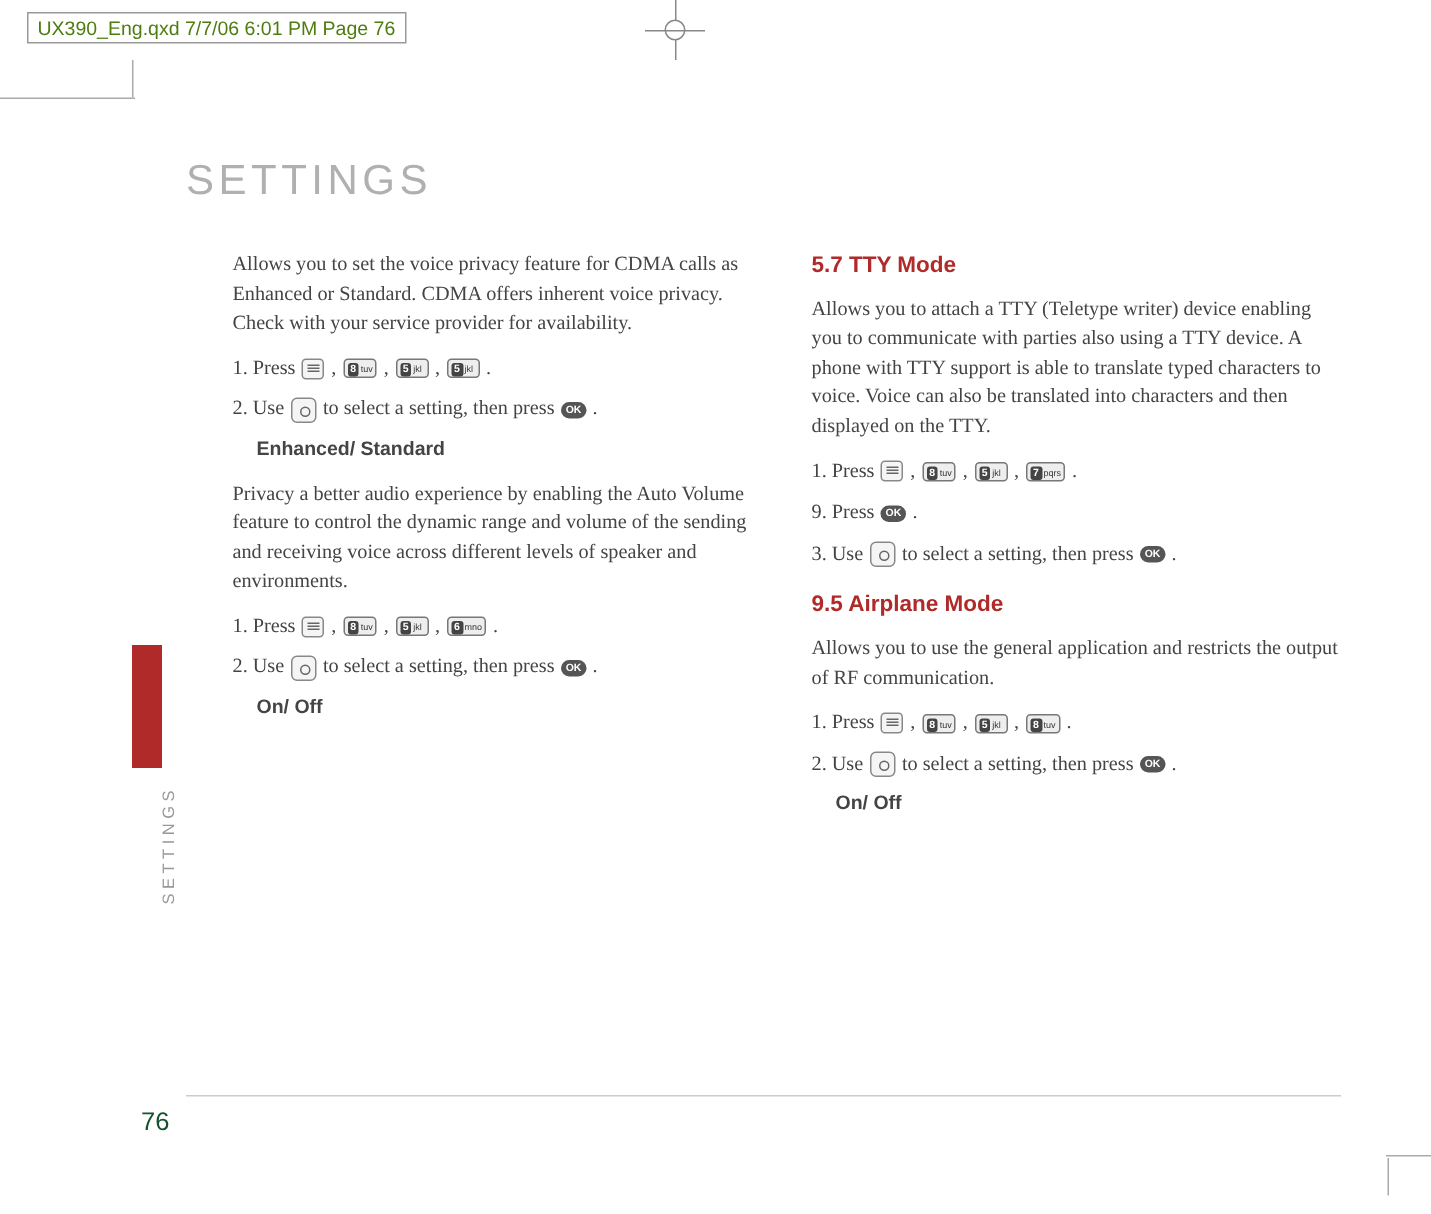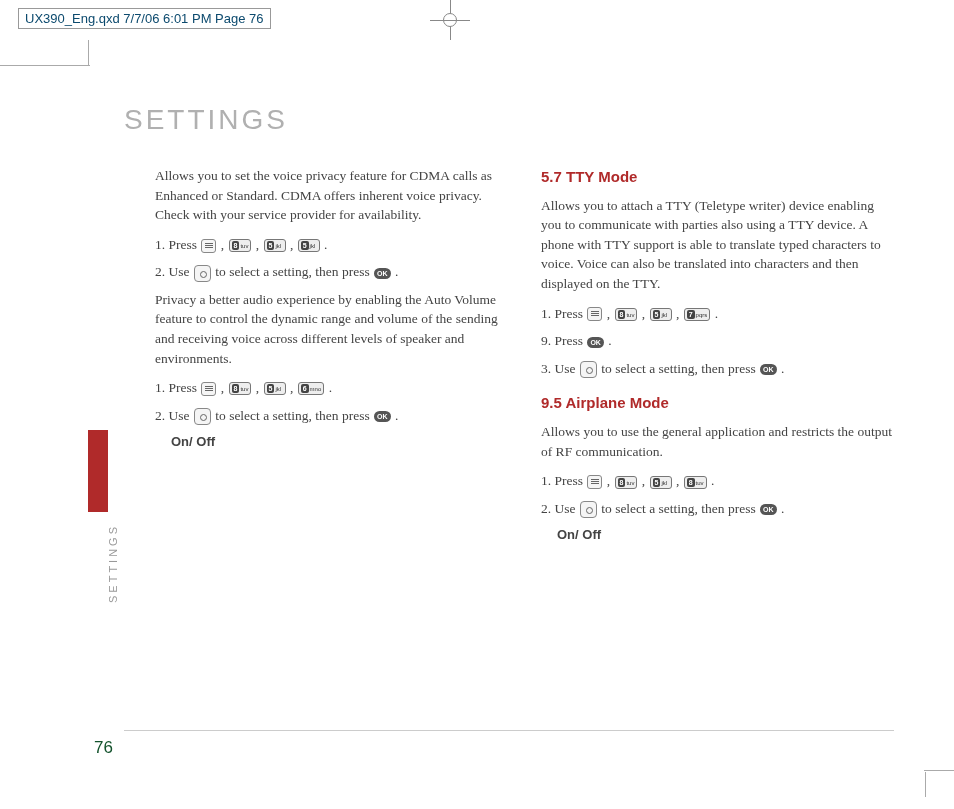--- a/index.html
+++ b/index.html
@@ -10,21 +10,21 @@
     font-family: Georgia, 'Times New Roman', serif;
     position: relative;
     color: #333;
   }
   .header-bar {
     position: absolute;
     top: 8px;
     left: 18px;
     font-size: 13px;
     font-family: Arial, sans-serif;
-    color: #0c4a6e;
+    color: #4d7c0f;
     border: 1px solid #999;
     padding: 2px 6px;
     background: #fff;
   }
   .reg-top {
     position: absolute;
     top: 0px;
     left: 440px;
   }
   .reg-top::before {
@@ -214,20 +214,21 @@
 
 <div class="content">
   <div class="col">
     <div class="para">Allows you to set the voice privacy feature for CDMA calls as Enhanced or Standard. CDMA offers inherent voice privacy. Check with your service provider for availability.</div>
     <div class="step">
       <span>1. Press </span><span class="key-menu"></span><span> , </span><span class="key"><span class="n">8</span><span class="t">tuv</span></span><span> , </span><span class="key"><span class="n">5</span><span class="t">jkl</span></span><span> , </span><span class="key"><span class="n">5</span><span class="t">jkl</span></span><span> .</span>
     </div>
     <div class="step">
       <span>2. Use </span><span class="key-nav"></span><span> to select a setting, then press </span><span class="key-ok">OK</span><span> .</span>
     </div>
+    <div class="opt">Enhanced/ Standard</div>
 
     <div class="para">Privacy a better audio experience by enabling the Auto Volume feature to control the dynamic range and volume of the sending and receiving voice across different levels of speaker and environments.</div>
     <div class="step">
       <span>1. Press </span><span class="key-menu"></span><span> , </span><span class="key"><span class="n">8</span><span class="t">tuv</span></span><span> , </span><span class="key"><span class="n">5</span><span class="t">jkl</span></span><span> , </span><span class="key"><span class="n">6</span><span class="t">mno</span></span><span> .</span>
     </div>
     <div class="step">
       <span>2. Use </span><span class="key-nav"></span><span> to select a setting, then press </span><span class="key-ok">OK</span><span> .</span>
     </div>
     <div class="opt">On/ Off</div>
   </div>

